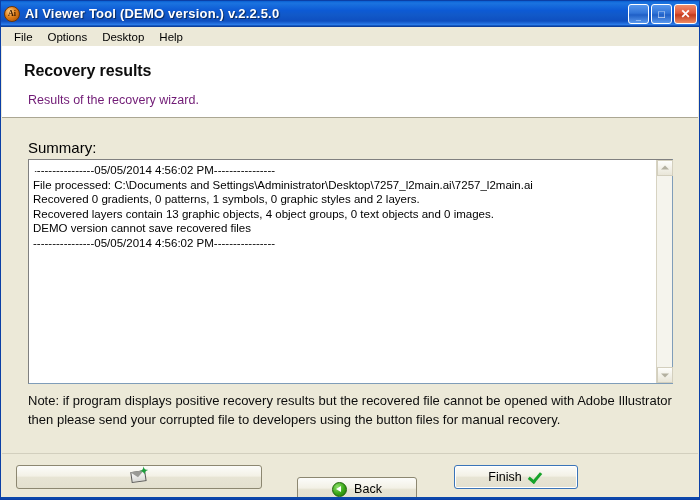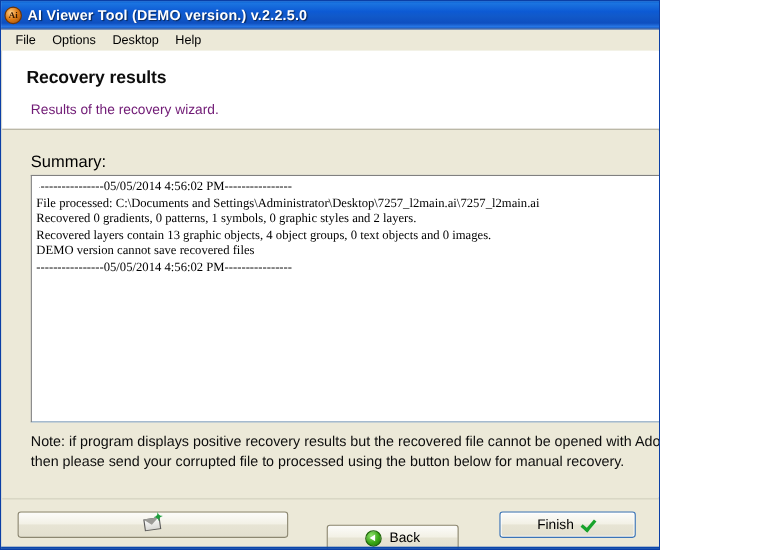--- a/index.html
+++ b/index.html
@@ -5,21 +5,21 @@
   html, body {
     margin: 0;
     padding: 0;
     background: #ffffff;
   }
   body {
     font-family: "Liberation Sans", sans-serif;
   }
   #app {
     position: relative;
-    width: 600px;
+    width: 700px;
     height: 500px;
     overflow: hidden;
     background: #ece9d8;
     border: 1px solid #0b3fa6;
     box-sizing: border-box;
   }
 
   
   .titlebar {
     position: absolute;
@@ -174,21 +174,21 @@
     border: 1px solid #7f9db9;
     border-top-color: #808080;
     border-left-color: #808080;
     box-sizing: border-box;
     display: flex;
   }
   .textbox {
     flex: 1 1 auto;
     overflow: hidden;
     padding: 3px 2px 0 4px;
-    font-family: Liberation Serif, serif;
+    font-family: Liberation Sans, sans-serif;
     font-size: 11.5px;
     line-height: 14.5px;
     color: #000;
     white-space: pre;
     border-radius: 29px;
   }
   .textbox div { white-space: pre; }
 
   
   .vscroll {
@@ -382,21 +382,21 @@
         <div class="sb-btn up">
           <span class="sb-arrow"></span>
         </div>
         <div class="sb-track"></div>
         <div class="sb-btn down">
           <span class="sb-arrow"></span>
         </div>
       </div>
     </div>
 
-    <div class="note">Note: if program displays positive recovery results but the recovered file cannot be opened with Adobe Illustrator then please send your corrupted file to processed using the button below for manual recovery.</div>
+    <div class="note">Note: if program displays positive recovery results but the recovered file cannot be opened with Adobe Illustrator then please send your corrupted file to developers using the button files for manual recovery.</div>
   </div>
 
   <div class="buttonbar">
     <div class="btn btn-send">
       <span class="icon-send">
         <span class="env"></span>
           <span class="flap"></span>
           <span class="spark">✦</span>
       </span>
     </div>

